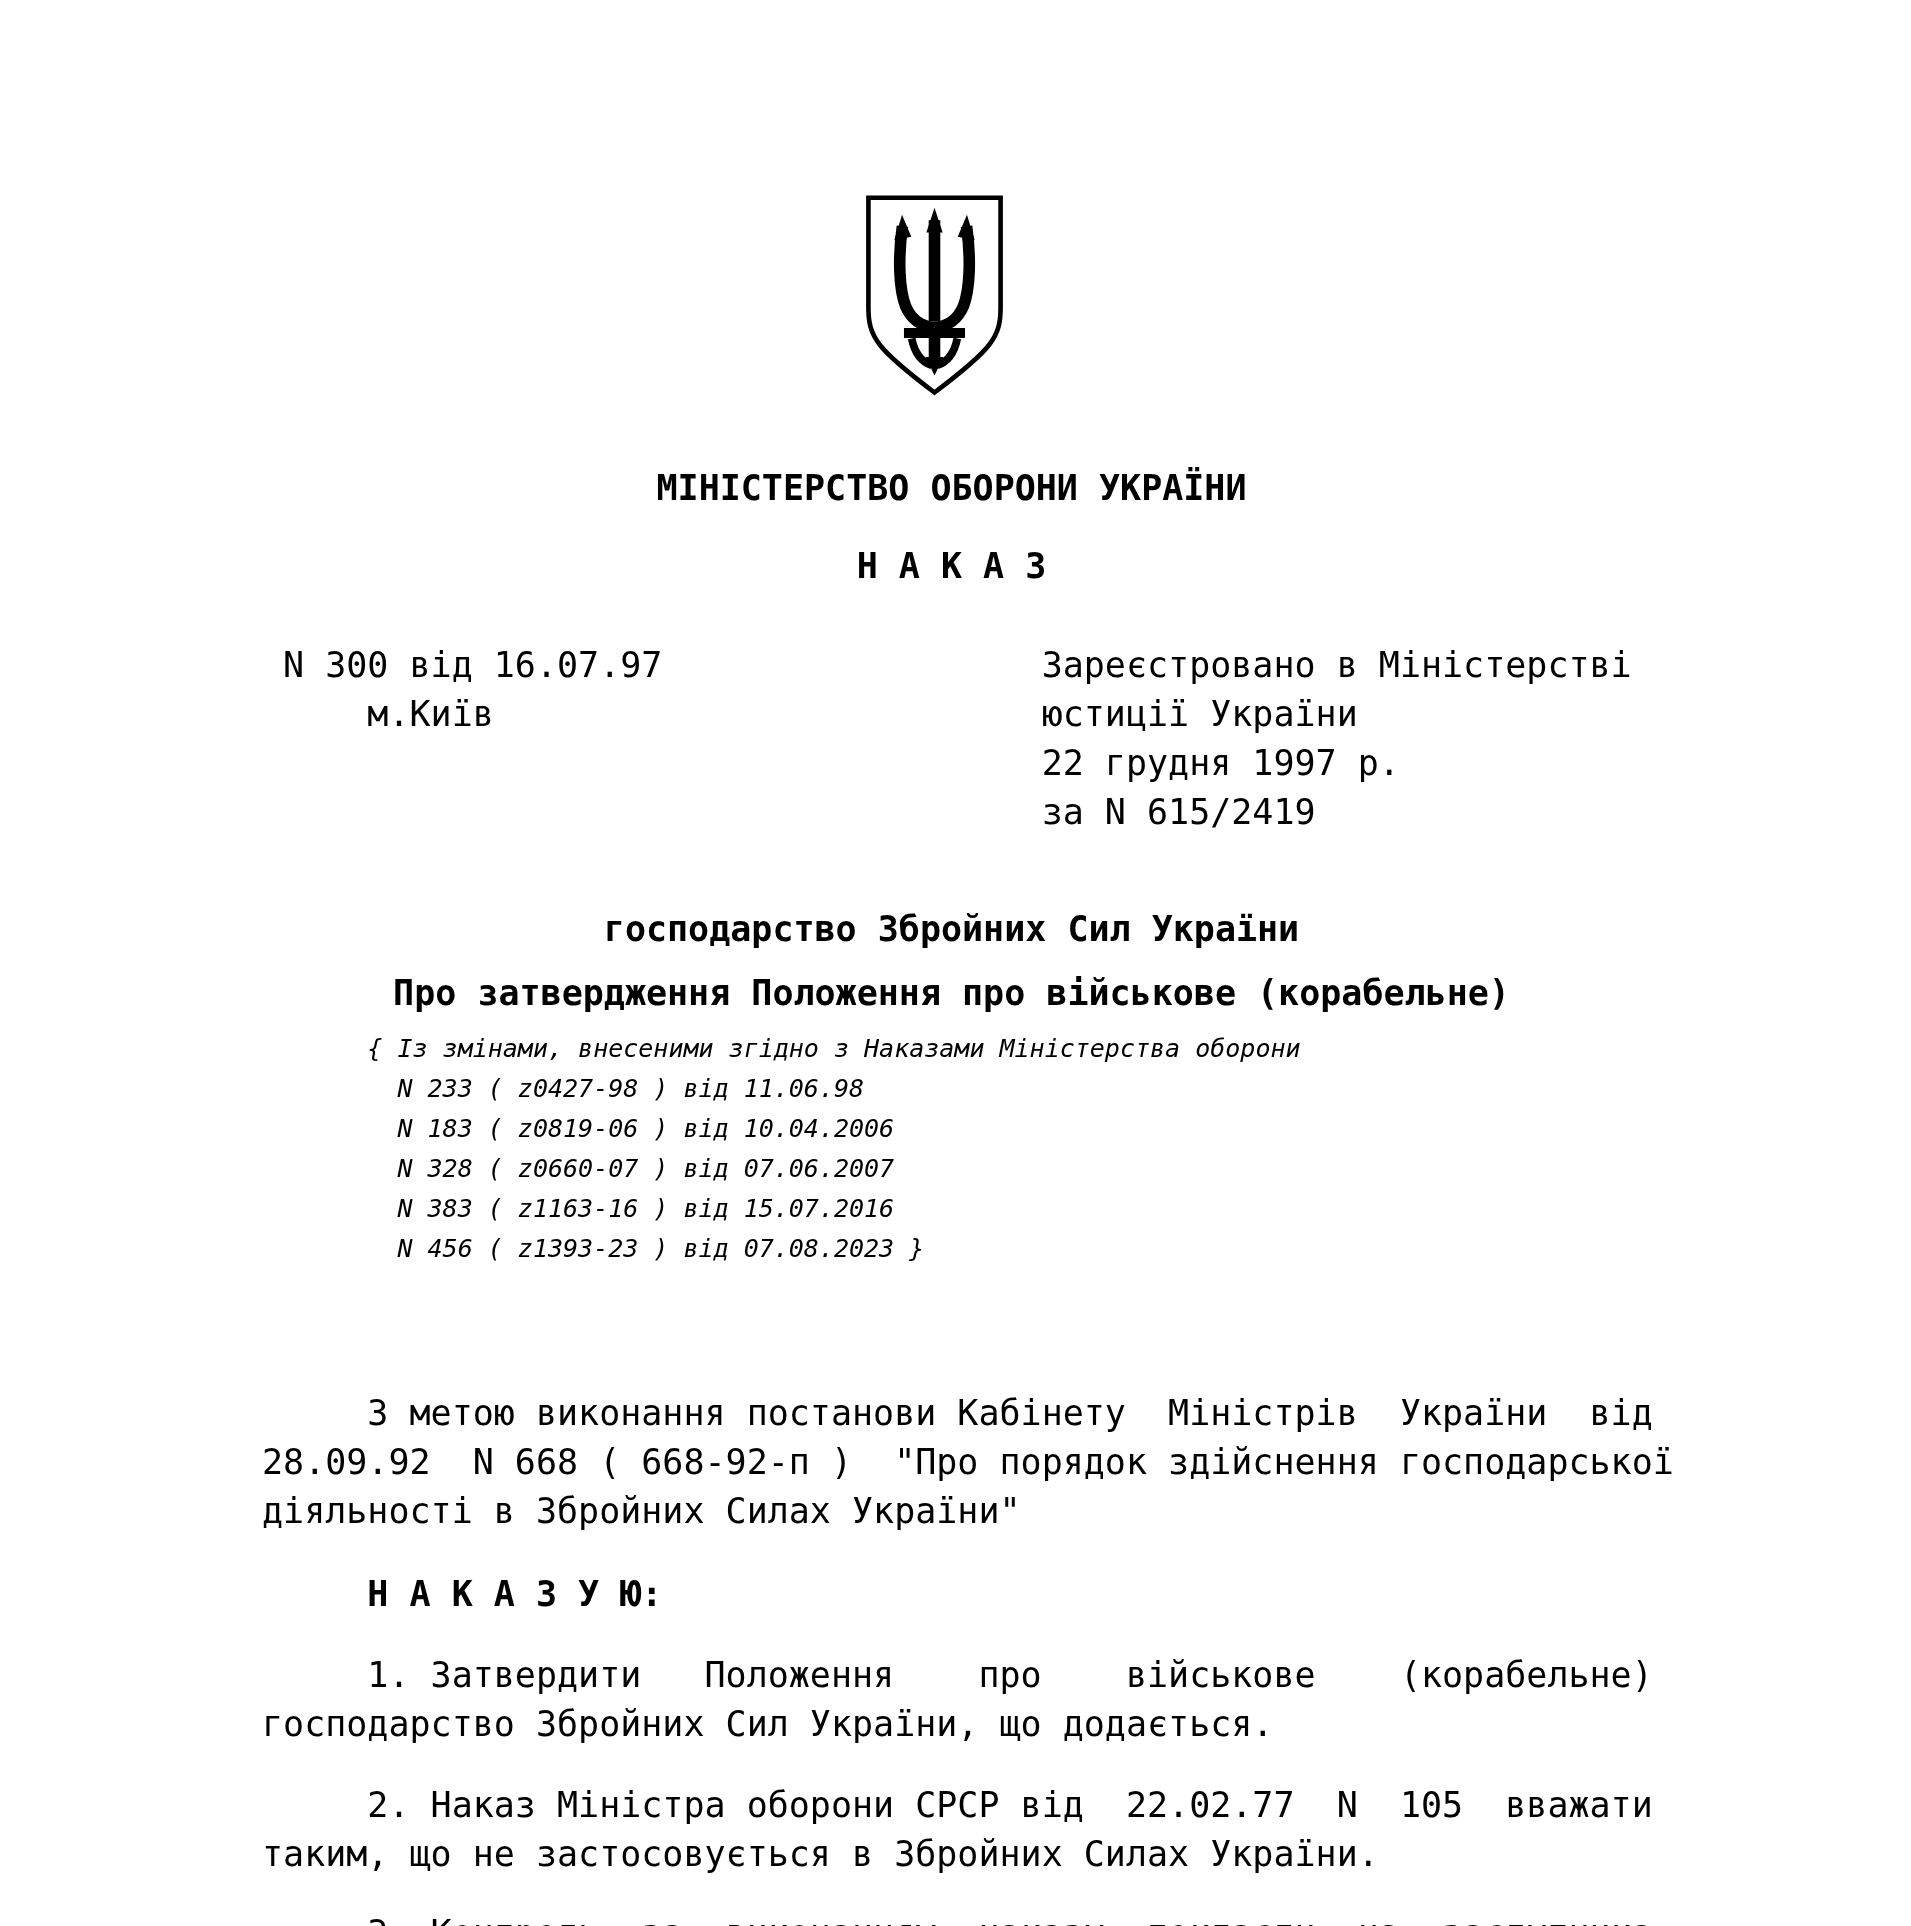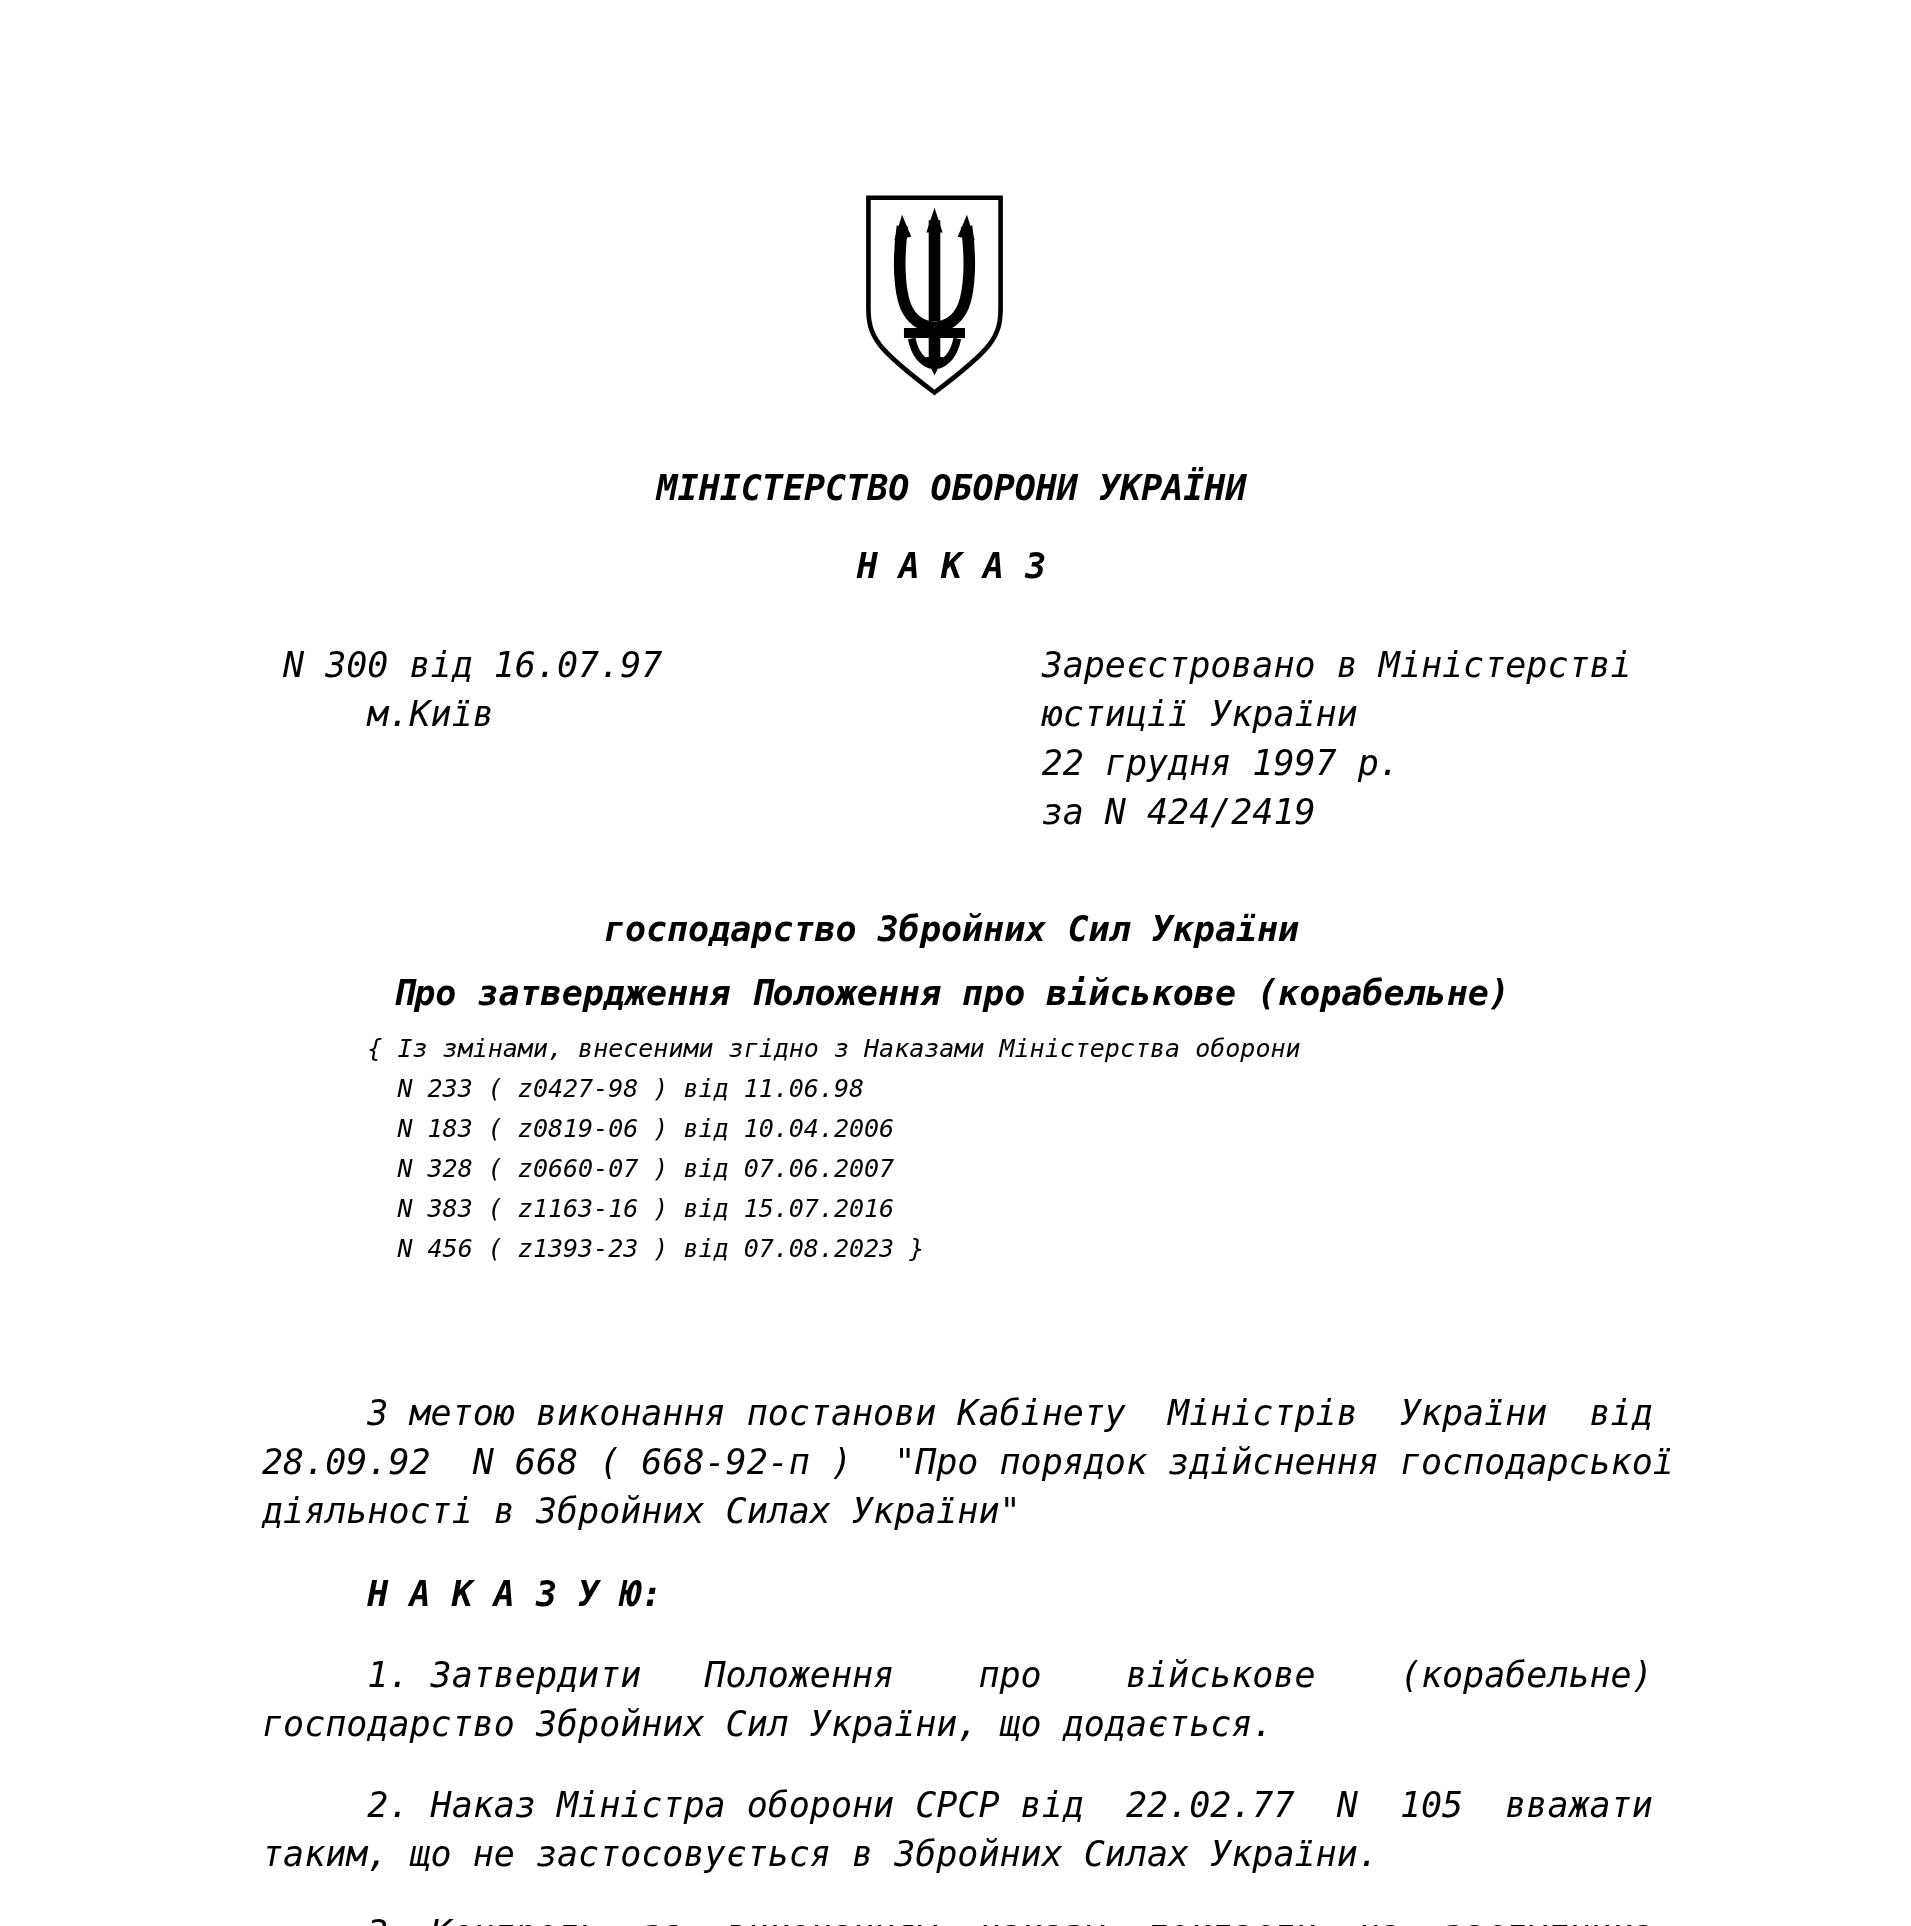--- a/index.html
+++ b/index.html
@@ -2,21 +2,21 @@
 <html style="font-size:6.2px"><head>
 <meta charset="utf-8">
 <style>
   html,body{margin:0;padding:0;}
   body{
     width:1911px;height:2703px;
     background:#ffffff;color:#000000;
     font-family:"DejaVu Sans Mono","Liberation Mono",monospace;
     position:relative;overflow:hidden;
   }
-  .block{position:absolute;left:262px;width:1402px;font-style:italic;}
+  .block{position:absolute;left:262px;width:1402px;}
   .line{white-space:pre;display:block;}
   .body-text{font-size:35px;line-height:49px;}
   .bold{font-weight:700;}
   .centered{text-align:center;width:1379px;}
   .title-block{font-size:35px;line-height:64px;font-weight:700;text-align:center;width:1379px;}
   .amend{font-size:25px;line-height:40px;font-style:italic;}
   #emblem{position:absolute;left:863px;top:193px;width:143px;height:205px;}
   #ministry{top:464px;}
   #nakaz-word{top:542px;}
   #info{top:641px;}
@@ -49,21 +49,21 @@
 </svg>
 
 <div id="ministry" class="block body-text bold centered">МІНІСТЕРСТВО ОБОРОНИ УКРАЇНИ</div>
 
 <div id="nakaz-word" class="block body-text bold centered">Н А К А З</div>
 
 <div id="info" class="block body-text">
   <span class="line"> N 300 від 16.07.97                  Зареєстровано в Міністерстві</span>
   <span class="line">     м.Київ                          юстиції України</span>
   <span class="line">                                     22 грудня 1997 р.</span>
-  <span class="line">                                     за N 424/2419</span>
+  <span class="line">                                     за N 615/2419</span>
 </div>
 
 <div id="title" class="block title-block">
   <span class="line">господарство Збройних Сил України</span>
   <span class="line">Про затвердження Положення про військове (корабельне)</span>
 </div>
 
 <div id="amendments" class="block amend">
   <span class="line">       { Із змінами, внесеними згідно з Наказами Міністерства оборони</span>
   <span class="line">         N 233 ( z0427-98 ) від 11.06.98</span>

